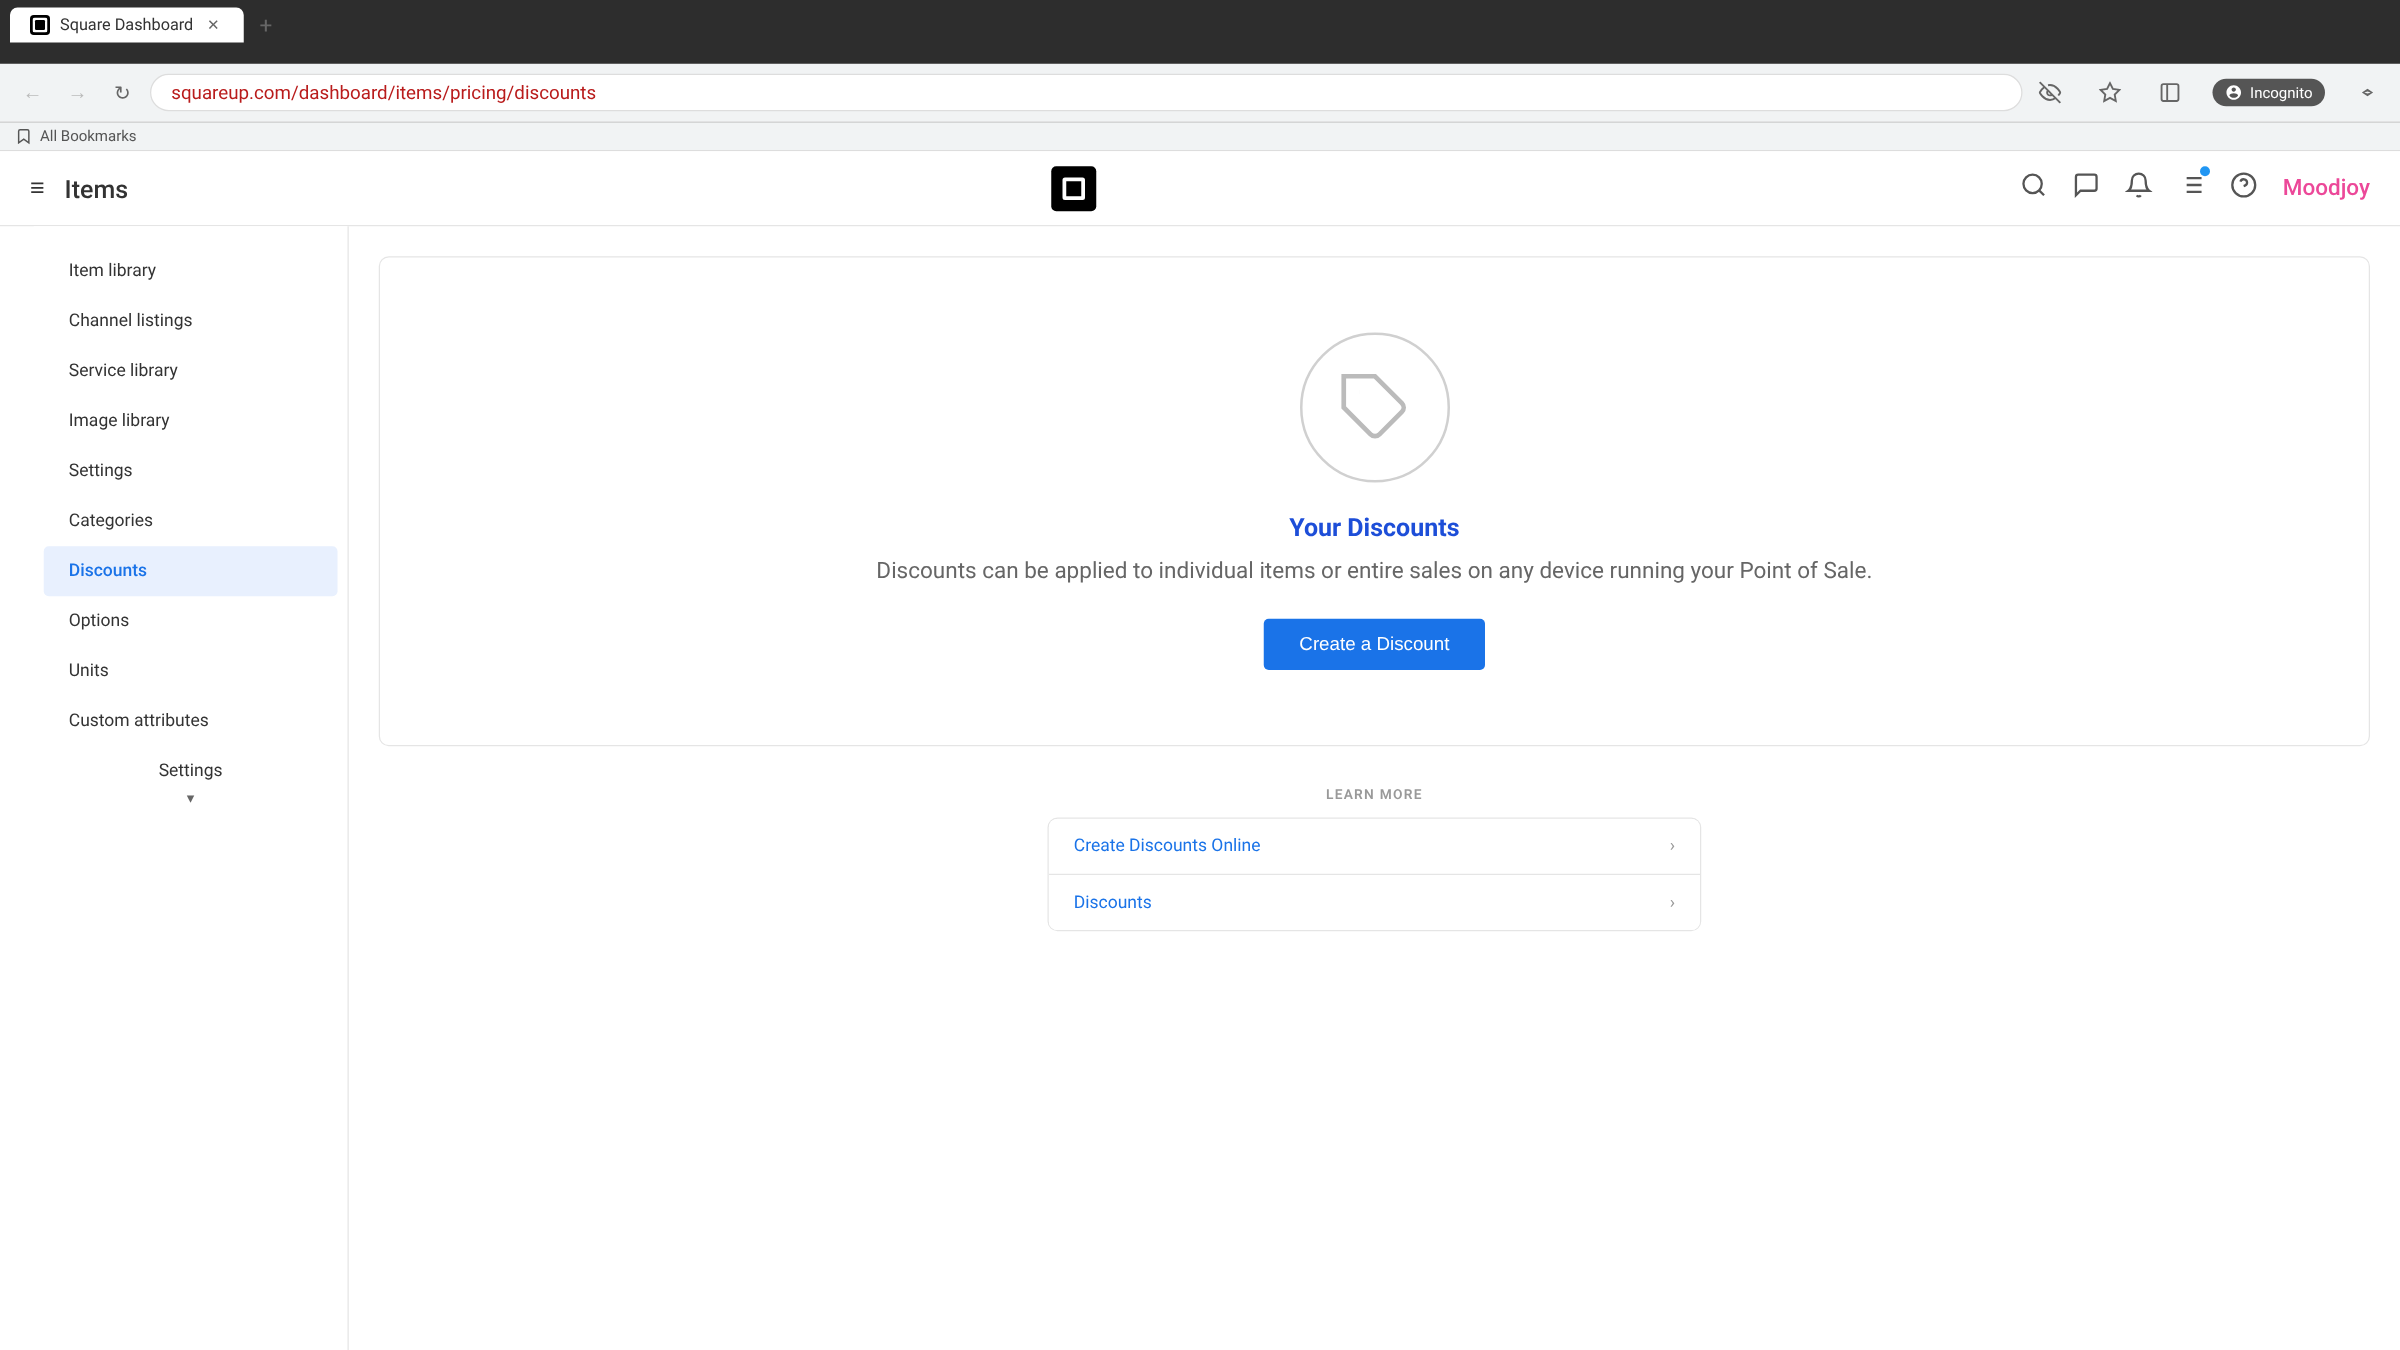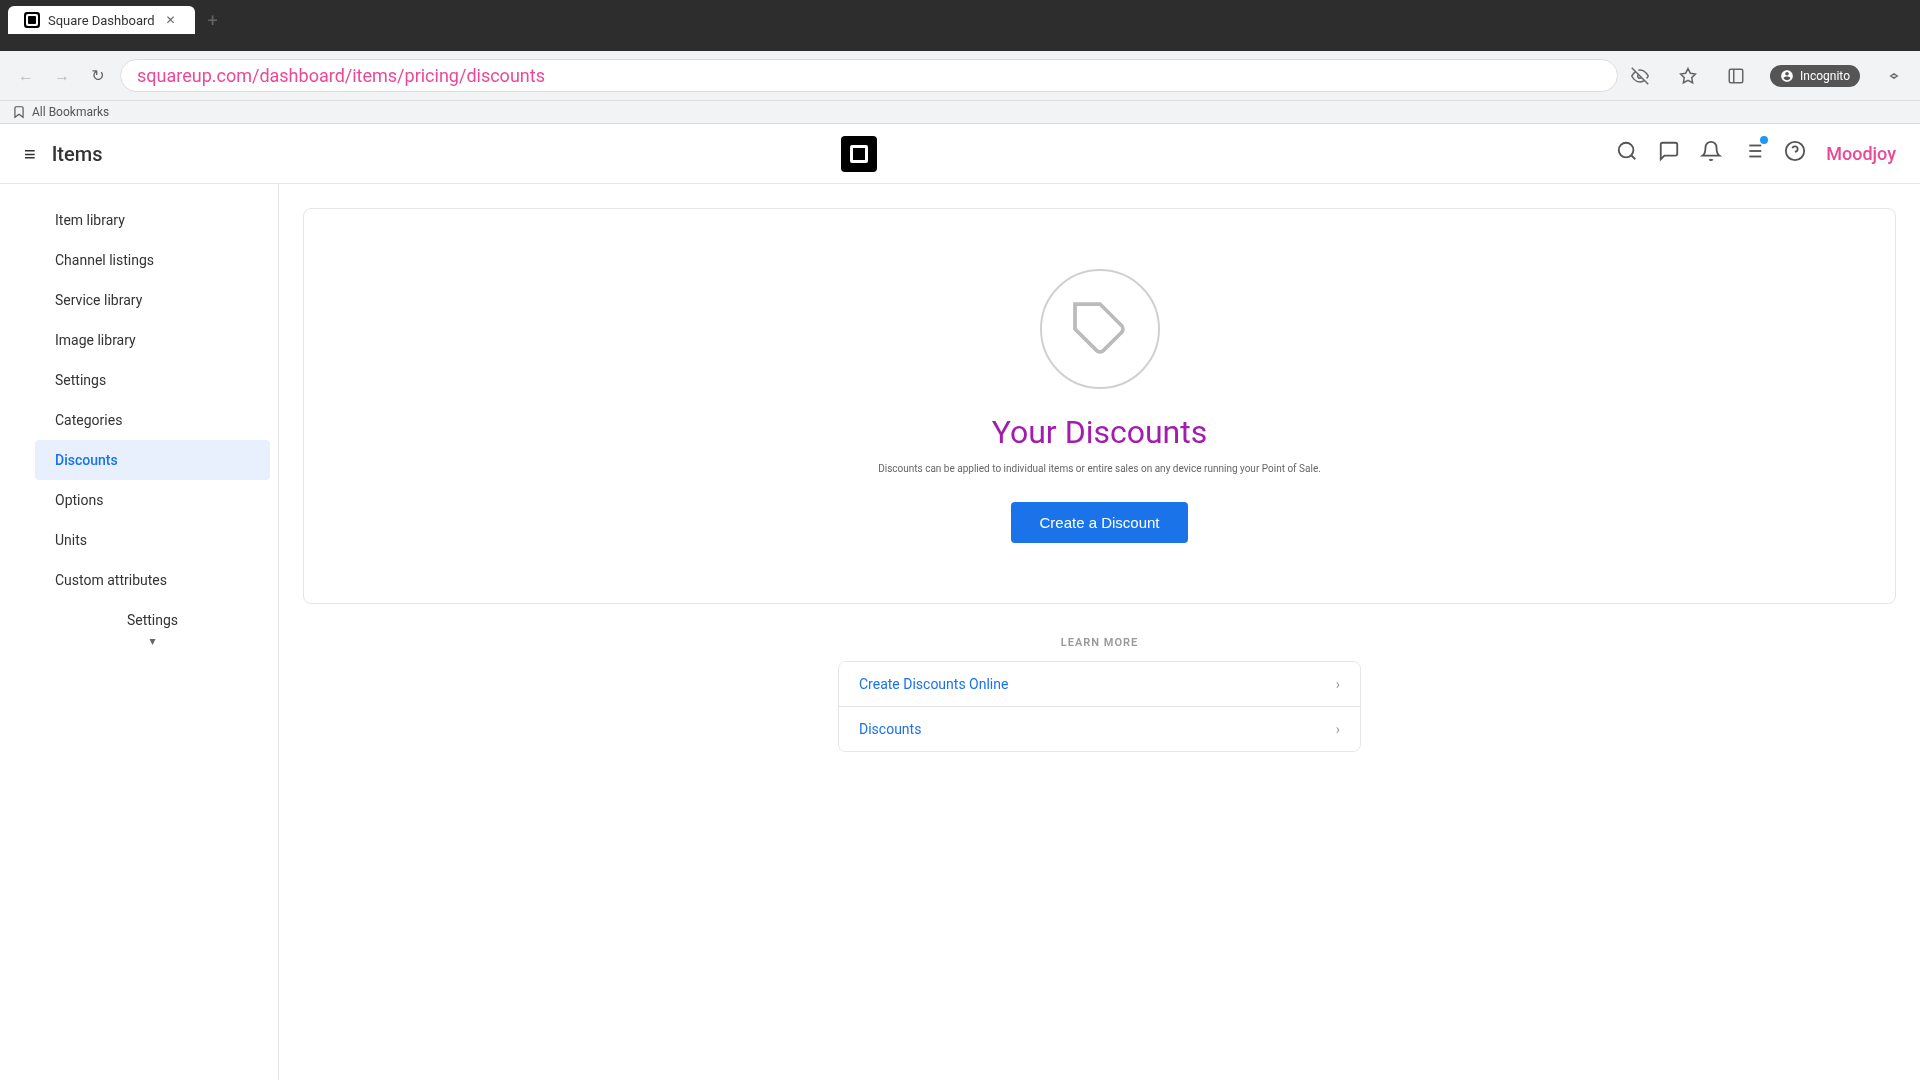--- a/index.html
+++ b/index.html
@@ -10,21 +10,21 @@
     .tab-bar { display: flex; align-items: flex-end; padding: 6px 8px 17px; gap: 4px; }
     .tab { display: flex; align-items: center; gap: 8px; padding: 6px 16px; background: #f1f3f4; border-radius: 6px 6px 0 0; font-size: 13px; color: #333; min-width: 180px; }
     .tab.active { background: #ffffff; }
     .tab-icon { width: 16px; height: 16px; background: #000; border-radius: 3px; display: flex; align-items: center; justify-content: center; }
     .tab-close { margin-left: auto; width: 16px; height: 16px; display: flex; align-items: center; justify-content: center; border-radius: 50%; cursor: pointer; color: #666; font-size: 12px; }
     .tab-add { width: 28px; height: 28px; display: flex; align-items: center; justify-content: center; border-radius: 50%; cursor: pointer; color: #666; font-size: 18px; }
 
     .nav-bar { display: flex; align-items: center; padding: 8px 12px; gap: 8px; background: #f1f3f4; border-bottom: 1px solid #ddd; }
     .nav-arrow { width: 28px; height: 28px; display: flex; align-items: center; justify-content: center; border-radius: 50%; cursor: pointer; color: #666; font-size: 16px; }
     .nav-arrow.disabled { color: #bbb; cursor: default; }
-    .address-bar { flex: 1; background: white; border: 1px solid #ddd; border-radius: 20px; padding: 5px 16px; font-size: 18px; color: #ec4899; display: flex; align-items: center; }
+    .address-bar { flex: 1; background: white; border: 1px solid #ddd; border-radius: 20px; padding: 5px 16px; font-size: 15px; color: #b91c1c; display: flex; align-items: center; }
     .nav-icons { display: flex; gap: 20px; align-items: center; }
     .nav-icon-btn { width: 28px; height: 28px; display: flex; align-items: center; justify-content: center; border-radius: 50%; cursor: pointer; color: #666; font-size: 16px; }
     .incognito-badge { display: flex; align-items: center; gap: 6px; background: #555; color: white; padding: 4px 10px; border-radius: 12px; font-size: 12px; cursor: pointer; }
     .bookmarks-bar { background: #f1f3f4; padding: 4px 12px; font-size: 12px; color: #555; border-bottom: 1px solid #ddd; display: flex; align-items: center; gap: 6px; }
 
     
     .app { background: white; min-height: calc(1080px - 120px); }
 
     
     .app-header { display: flex; align-items: center; padding: 0 24px; height: 60px; border-bottom: 1px solid #e5e5e5; background: white; }
@@ -46,22 +46,22 @@
     .sidebar { width: 252px; padding: 16px 0; border-right: 1px solid #e5e5e5; background: white; min-height: calc(1080px - 180px); margin-left: 27px; }
     .sidebar-item { padding: 12px 20px; font-size: 14px; color: #333; cursor: pointer; border-radius: 4px; margin: 0 8px; }
     .sidebar-item.active { background: #e8f0fe; color: #1a73e8; font-weight: 500; }
     .sidebar-settings { display: flex; align-items: center; gap: 6px; flex-direction: column; }
     .chevron-icon { font-size: 12px; color: #666; }
 
     
     .content { flex: 1; padding: 24px; }
     .content-card { background: white; border: 1px solid #e5e5e5; border-radius: 8px; padding: 60px 24px; display: flex; flex-direction: column; align-items: center; justify-content: center; min-height: 380px; }
     .discount-icon-wrapper { width: 120px; height: 120px; border-radius: 50%; border: 2px solid #d0d0d0; display: flex; align-items: center; justify-content: center; margin-bottom: 24px; }
-    .your-discounts-title { font-size: 32px; font-weight: 400; color: #a21caf; margin-bottom: 12px; }
-    .your-discounts-desc { font-size: 10px; color: #666; margin-bottom: 28px; text-align: center; }
+    .your-discounts-title { font-size: 20px; font-weight: 700; color: #1d4ed8; margin-bottom: 12px; }
+    .your-discounts-desc { font-size: 18px; color: #666; margin-bottom: 28px; text-align: center; }
     .create-discount-btn { background: #1a73e8; color: white; border: none; border-radius: 4px; padding: 12px 28px; font-size: 15px; cursor: pointer; font-weight: 500; }
 
     .learn-more-section { margin-top: 32px; display: flex; flex-direction: column; align-items: center; width: 100%; }
     .learn-more-label { font-size: 11px; font-weight: 600; color: #999; letter-spacing: 1px; text-transform: uppercase; margin-bottom: 12px; }
     .learn-more-links { width: 523px; border: 1px solid #e5e5e5; border-radius: 8px; overflow: hidden; }
     .learn-more-link { display: flex; align-items: center; justify-content: space-between; padding: 14px 20px; font-size: 14px; color: #1a73e8; cursor: pointer; border-bottom: 1px solid #e5e5e5; background: white; }
     .learn-more-link:last-child { border-bottom: none; }
     .link-chevron { color: #999; font-size: 14px; }
   </style>
 </head>

